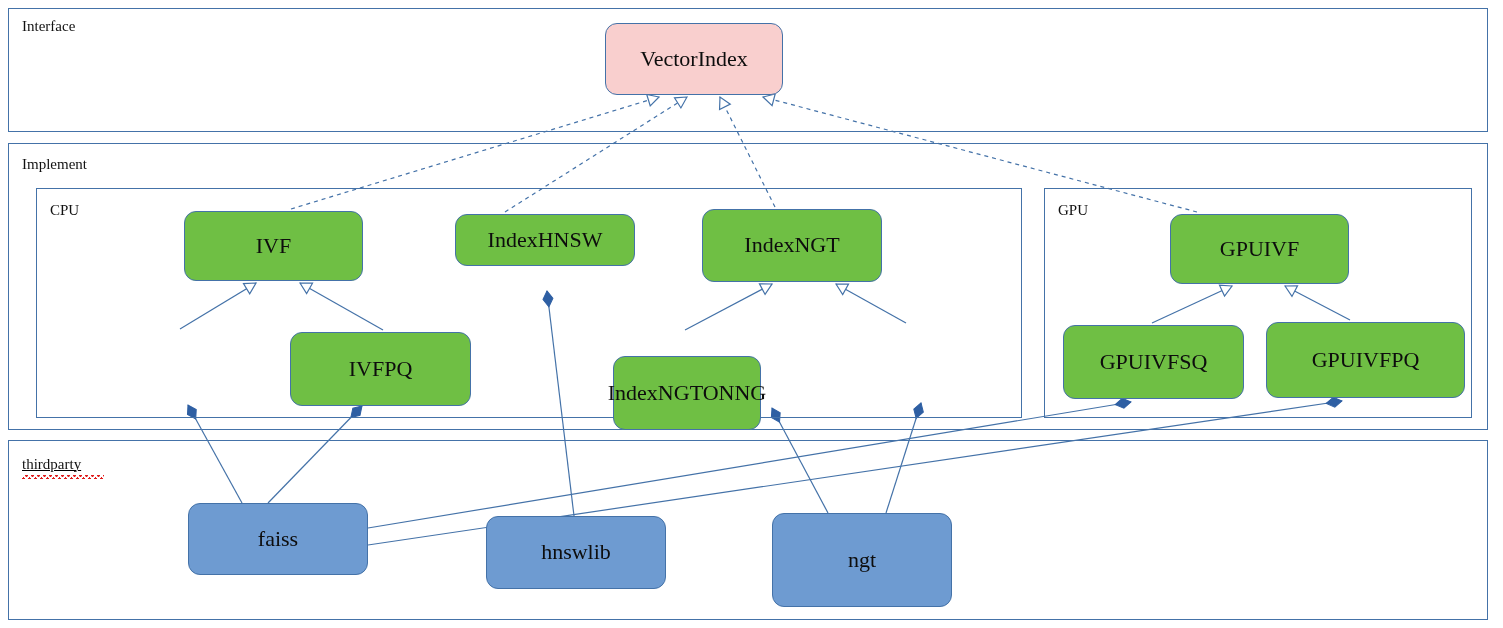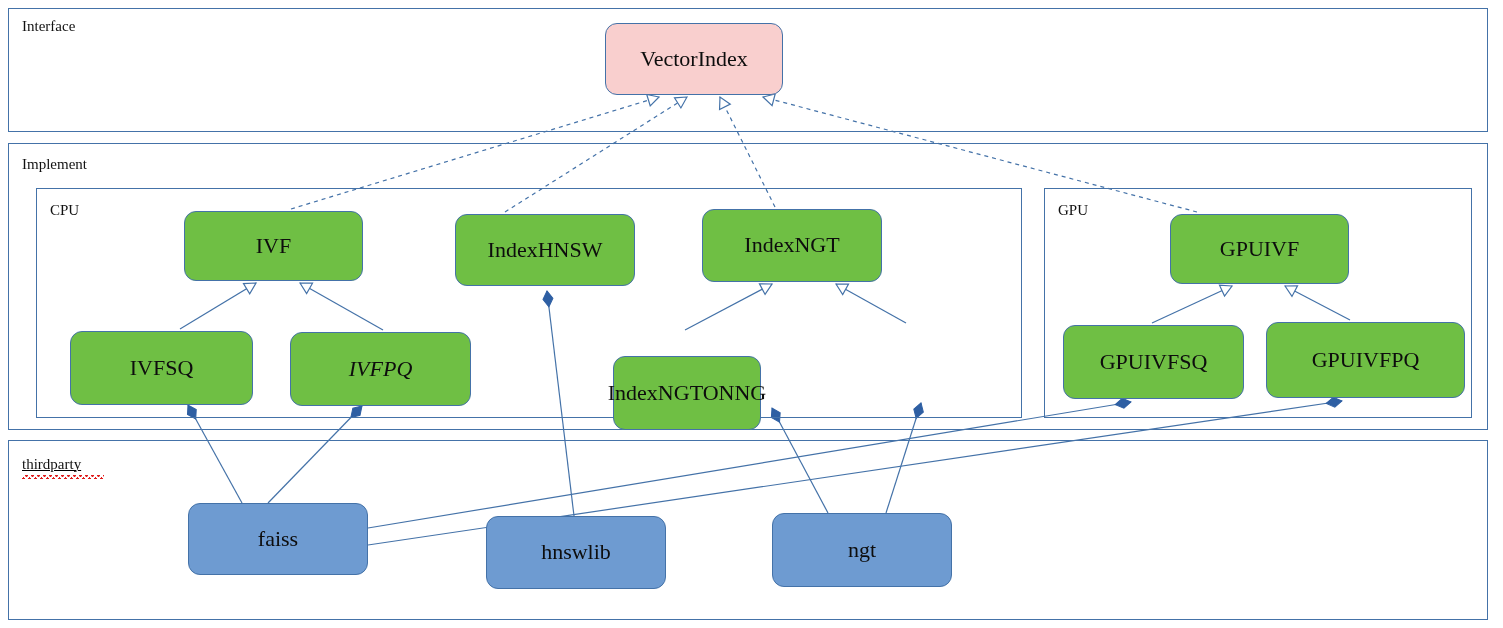--- a/index.html
+++ b/index.html
@@ -155,24 +155,23 @@
     <div class="group-label" style="left: 22px; top: 156px;">Implement</div>
     <div class="group-box" style="left: 36px; top: 188px; width: 986px; height: 230px; border-color: rgb(68, 114, 168);"></div>
     <div class="group-label" style="left: 50px; top: 202px;">CPU</div>
     <div class="group-box" style="left: 1044px; top: 188px; width: 428px; height: 230px; border-color: rgb(68, 114, 168);"></div>
     <div class="group-label" style="left: 1058px; top: 202px;">GPU</div>
     <div class="group-box" style="left: 8px; top: 440px; width: 1480px; height: 180px; border-color: rgb(68, 114, 168);"></div>
     <div class="group-label spell" style="left: 22px; top: 456px;">thirdparty</div>
     <div class="spell-wave" style="left: 22px; top: 475px; width: 82px;"></div>
     <div class="node iface" style="left: 605px; top: 23px; width: 178px; height: 72px; border-color: rgb(68, 114, 168);">VectorIndex</div>
     <div class="node impl" style="left: 184px; top: 211px; width: 179px; height: 70px; border-color: rgb(68, 114, 168);">IVF</div>
-    <div class="node impl" style="left: 455px; top: 214px; width: 180px; height: 72px; border-color: rgb(68, 114, 168);">IndexHNSW</div>
+    <div class="node impl" style="left: 455px; top: 214px; width: 180px; height: 52px; border-color: rgb(68, 114, 168);">IndexHNSW</div>
     <div class="node impl" style="left: 702px; top: 209px; width: 180px; height: 73px; border-color: rgb(68, 114, 168);">IndexNGT</div>
-    <div class="node impl" style="left: 70px; top: 331px; width: 183px; height: 74px; border-color: rgb(68, 114, 168);">IVFSQ</div>
-    <div class="node impl" style="left: 290px; top: 332px; width: 181px; height: 74px; border-color: rgb(68, 114, 168); font-style: italic;">IVFPQ</div>
+    <div class="node impl" style="left: 290px; top: 332px; width: 181px; height: 74px; border-color: rgb(68, 114, 168);">IVFPQ</div>
     <div class="node impl" style="left: 613px; top: 332px; width: 148px; height: 74px; border-color: rgb(68, 114, 168); margin-top: 24px;">IndexNGTONNG</div>
     <div class="node impl" style="left: 1170px; top: 214px; width: 179px; height: 70px; border-color: rgb(68, 114, 168);">GPUIVF</div>
     <div class="node impl" style="left: 1063px; top: 325px; width: 181px; height: 74px; border-color: rgb(68, 114, 168);">GPUIVFSQ</div>
     <div class="node impl" style="left: 1266px; top: 322px; width: 199px; height: 76px; border-color: rgb(68, 114, 168);">GPUIVFPQ</div>
     <div class="node party" style="left: 188px; top: 503px; width: 180px; height: 72px; border-color: rgb(68, 114, 168);">faiss</div>
     <div class="node party" style="left: 486px; top: 516px; width: 180px; height: 73px; border-color: rgb(68, 114, 168);">hnswlib</div>
-    <div class="node party" style="left: 772px; top: 513px; width: 180px; height: 74px; border-color: rgb(68, 114, 168);">ngt</div>
+    <div class="node party" style="left: 772px; top: 513px; width: 180px; height: 94px; border-color: rgb(68, 114, 168);">ngt</div>
   </div>
 
 </body></html>

